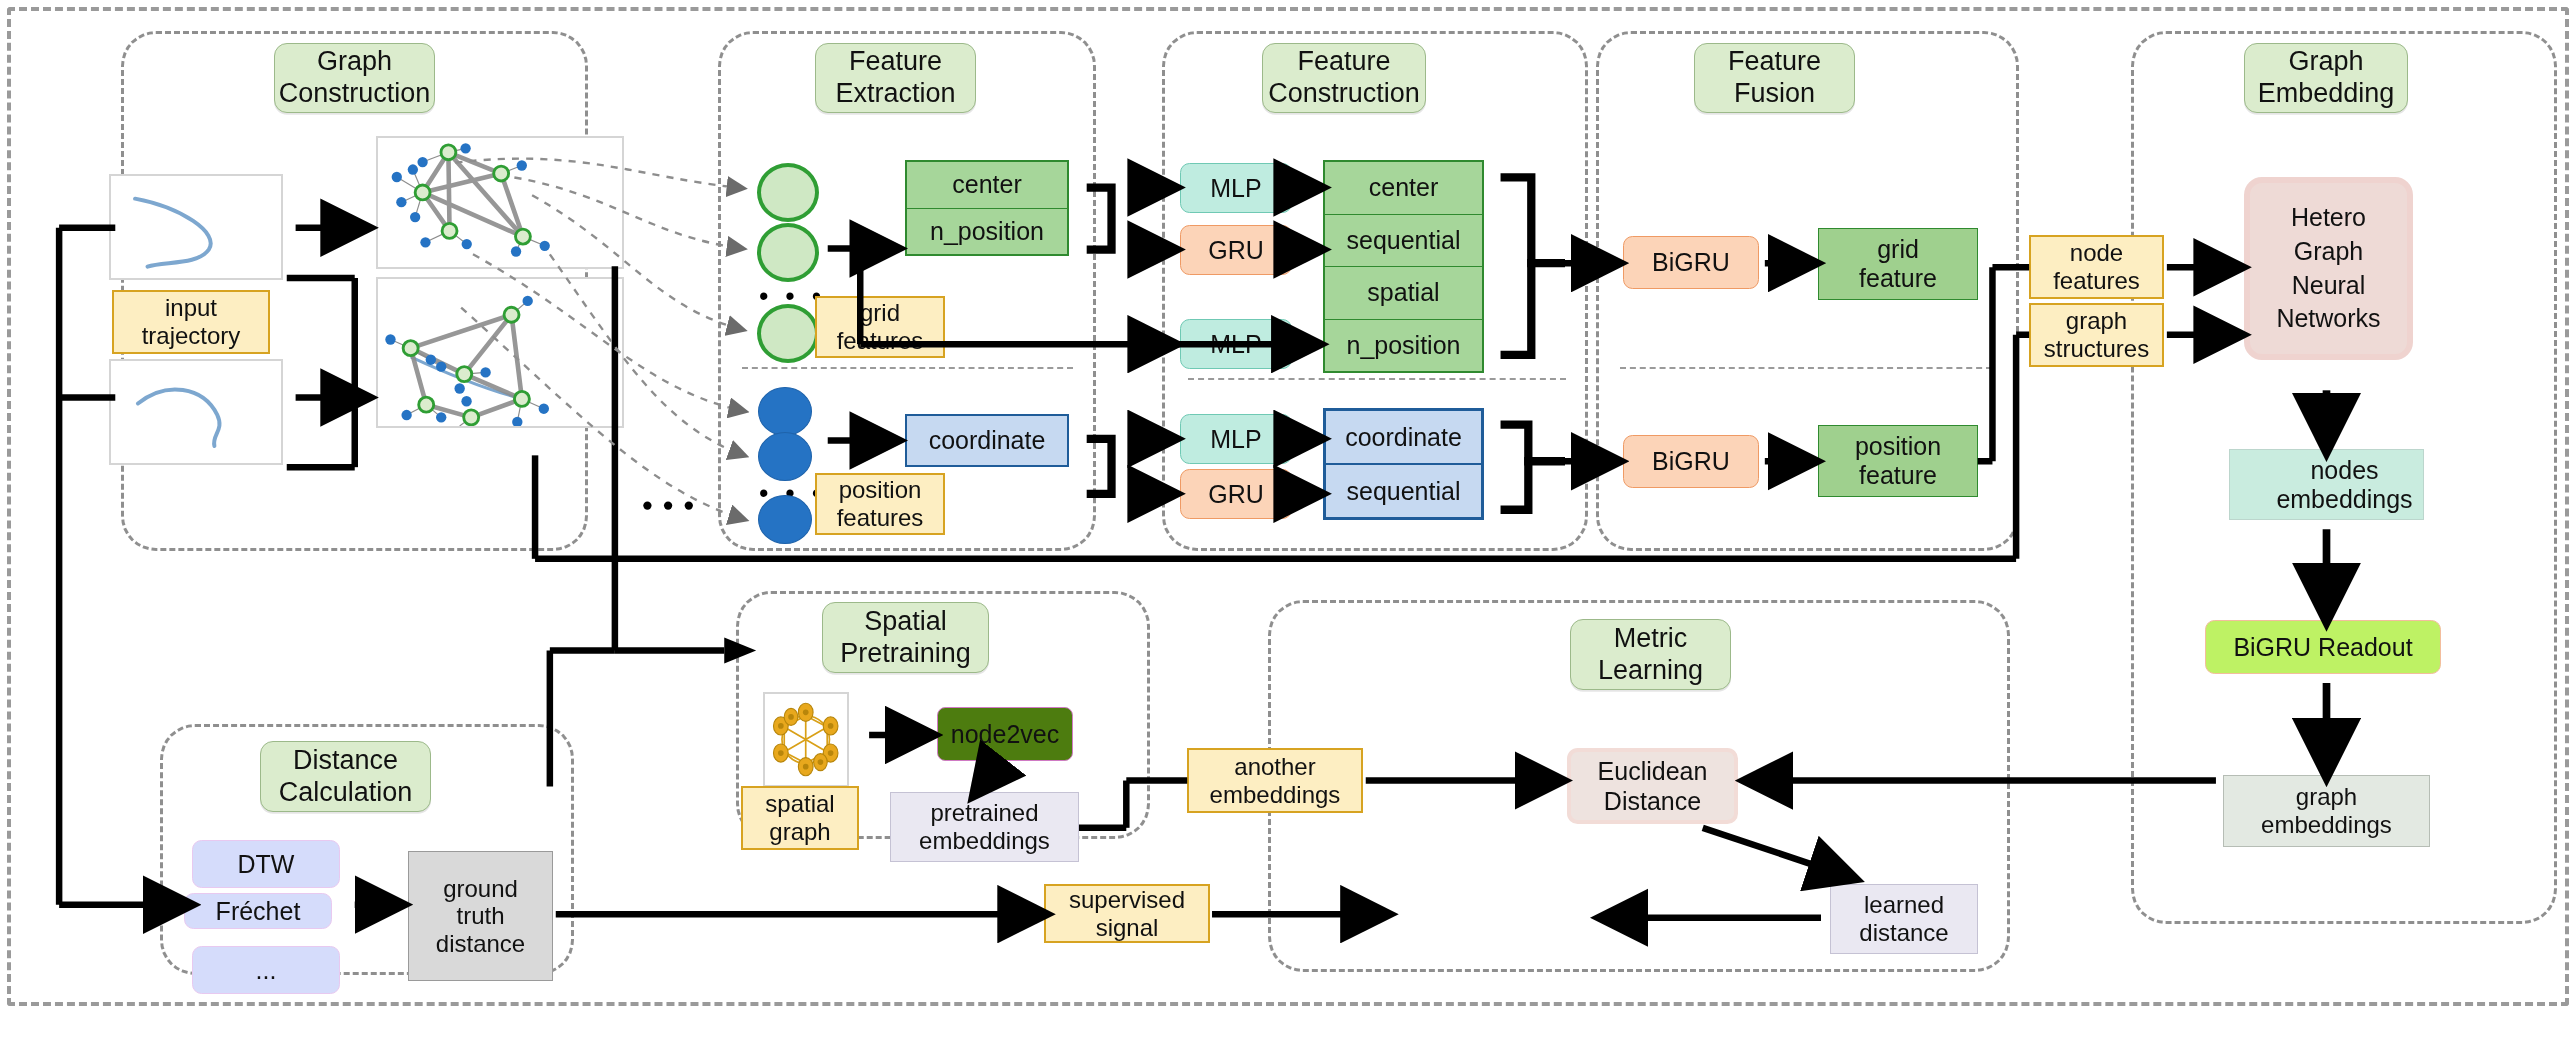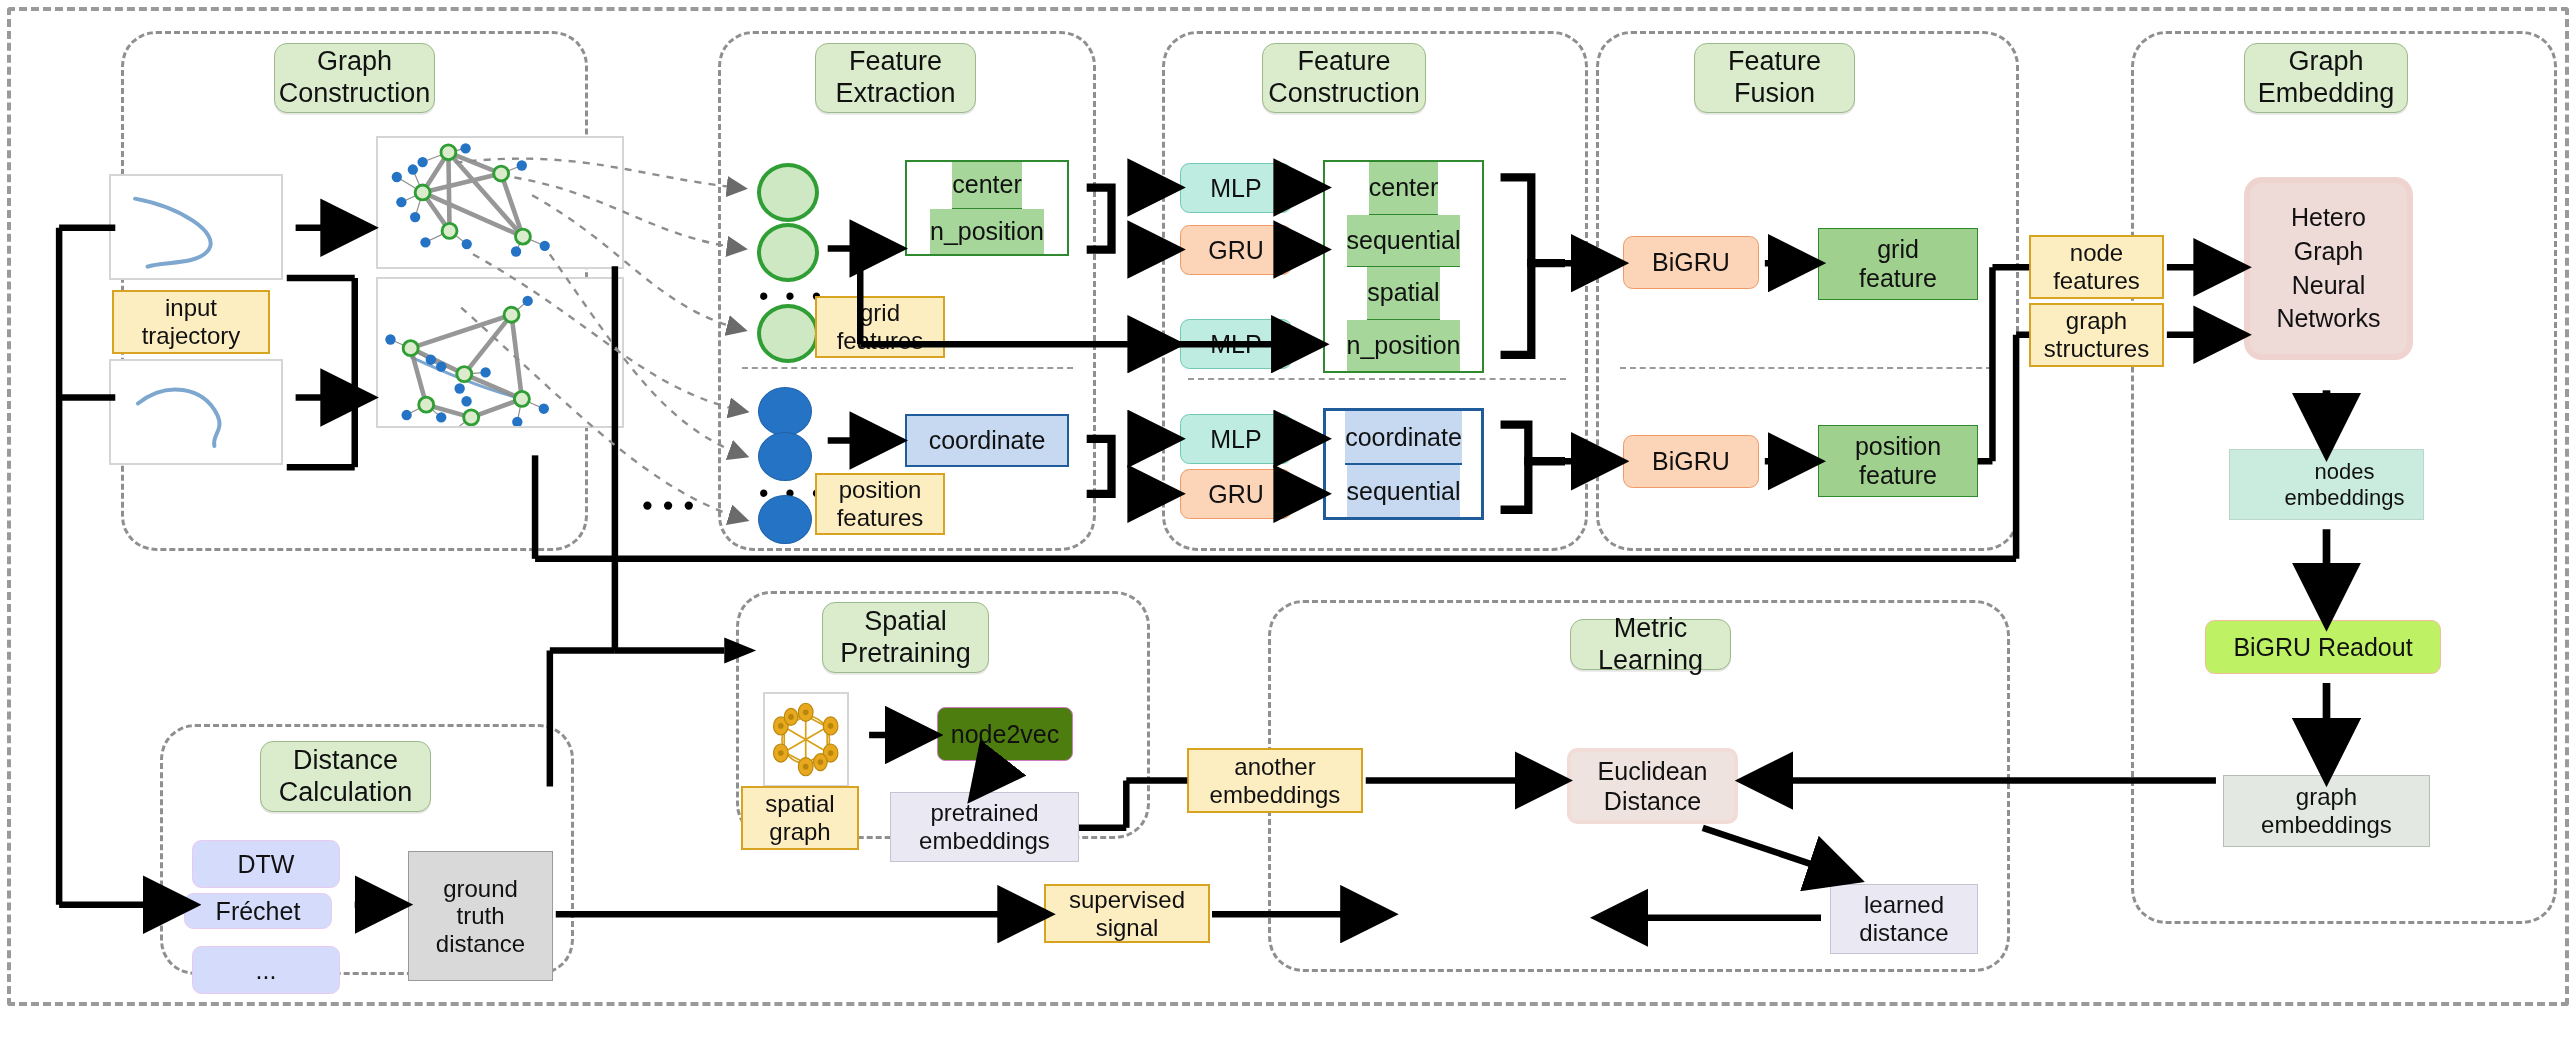--- a/index.html
+++ b/index.html
@@ -1,20 +1,20 @@
 <!DOCTYPE html>
 <html style="font-size:9.5px"><head>
 <meta charset="utf-8">
 <style>
   html,body{margin:0;padding:0;background:#fff;}
   body{font-family:"Liberation Sans", sans-serif;}
   #stage{position:relative;width:2576px;height:1052px;background:#fff;overflow:hidden;}
 
   
-  .abs{position:absolute;box-sizing:border-box;align-items:center;}
+  .abs{position:absolute;box-sizing:border-box;}
 
   
   .outerframe{border:4.1px dashed #9a9a9a;border-radius:3.5px;}
   .groupbox{border:3px dashed #8f8f8f;border-radius:35px;background:transparent;}
   .hdivider{border-top:2.4px dashed #9a9a9a;height:0;}
 
   
   .grouptitle{
     background:#dbeccd;border:1.2px solid #9cb98a;border-radius:13px;
     color:#111;display:flex;align-items:center;justify-content:center;
@@ -25,21 +25,21 @@
   
   .nbox{display:flex;align-items:center;justify-content:center;text-align:center;
         line-height:1.15;color:#111;box-sizing:border-box;}
 
   .green-dark{background:#9fd08e;border:1.8px solid #2f8a2f;font-size:25px;}
 
   .blue-box{background:#c6d9f1;border:2.4px solid #1f5c99;font-size:25px;}
 
   .yellow{background:#fdeec2;border:2.4px solid #d7a321;font-size:24px;}
   .mint{background:#bfece0;border:1.8px solid #6fc9b4;border-radius:9.5px;font-size:25px;}
-  .mint-flat{background:#c9ecdf;border:1.2px solid #bcd6cd;font-size:22px;padding-left:36px;}
+  .mint-flat{background:#c9ecdf;border:1.2px solid #bcd6cd;font-size:25px;padding-left:36px;}
   .peach{background:#fcd4b8;border:1.8px solid #ef9a64;border-radius:9.5px;font-size:25px;}
   .peach-flat{background:#bef264;border:1.2px solid #f3bd9d;border-radius:9.5px;font-size:25px;justify-content:center;}
   .pink{background:#4d7c0f;border:1.8px solid #d07ac4;border-radius:8.3px;font-size:25px;}
   .rose{background:#eedad6;border:6px solid #efd3cf;border-radius:18px;font-size:25px;}
   .rose-soft{background:#eee3df;border:4.7px solid #f2dcd7;border-radius:10.6px;font-size:25px;line-height:1.2;}
   .grey{background:#d9d9d9;border:1.8px solid #9a9a9a;font-size:24px;}
   .lav{background:#eae8f2;border:1.2px solid #c5c2d4;font-size:24px;align-items:center;}
   .periwinkle{background:#d5dcfb;border:1.8px solid #e8c9f0;border-radius:9.5px;font-size:25px;}
   .lossbox{background:#eef2ea;border:4.7px solid #ff0000;font-size:27px;font-weight:bold;}
   .sage{background:#e3e9e2;border:1.2px solid #b6bdb5;font-size:24px;}
@@ -106,21 +106,21 @@
   <div class="abs grouptitle" style="left:2244px;top:43px;width:164px;height:70px;">
     <div><span>Graph</span><br>
          <span>Embedding</span></div>
   </div>
 
   <div class="abs grouptitle" style="left:822px;top:602px;width:167px;height:71px;">
     <div><span>Spatial</span><br>
          <span>Pretraining</span></div>
   </div>
 
-  <div class="abs grouptitle" style="left:1570px;top:619px;width:161px;height:51px;">
+  <div class="abs grouptitle" style="left:1570px;top:619px;width:161px;height:71px;">
     <div><span>Metric</span><br>
          <span>Learning</span></div>
   </div>
 
   <div class="abs grouptitle" style="left:260px;top:741px;width:171px;height:71px;">
     <div><span>Distance</span><br>
          <span>Calculation</span></div>
   </div>
 
   <div class="abs thumb" style="left:109px;top:174px;width:174px;height:106px;">

